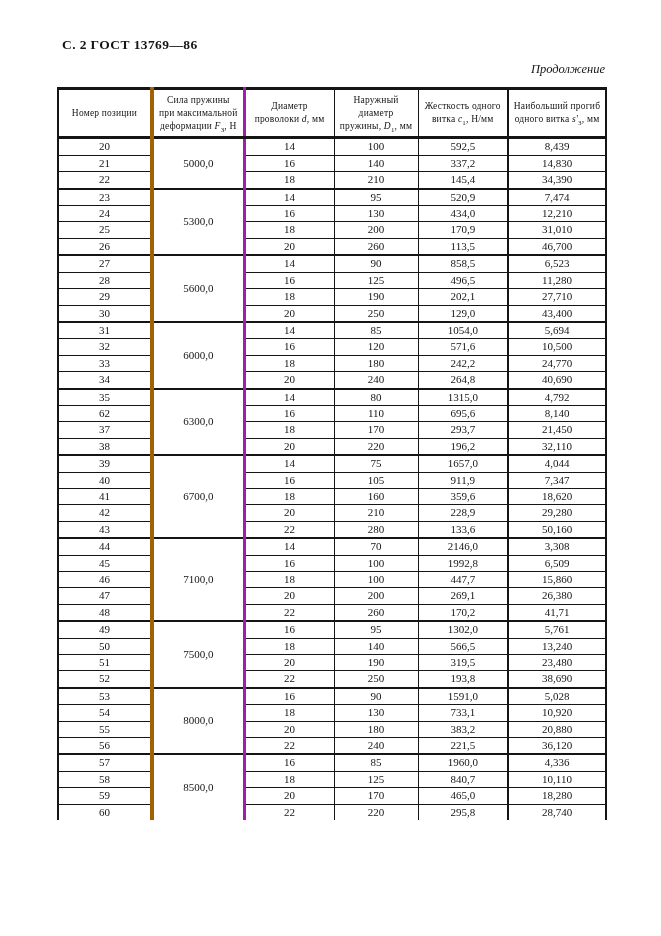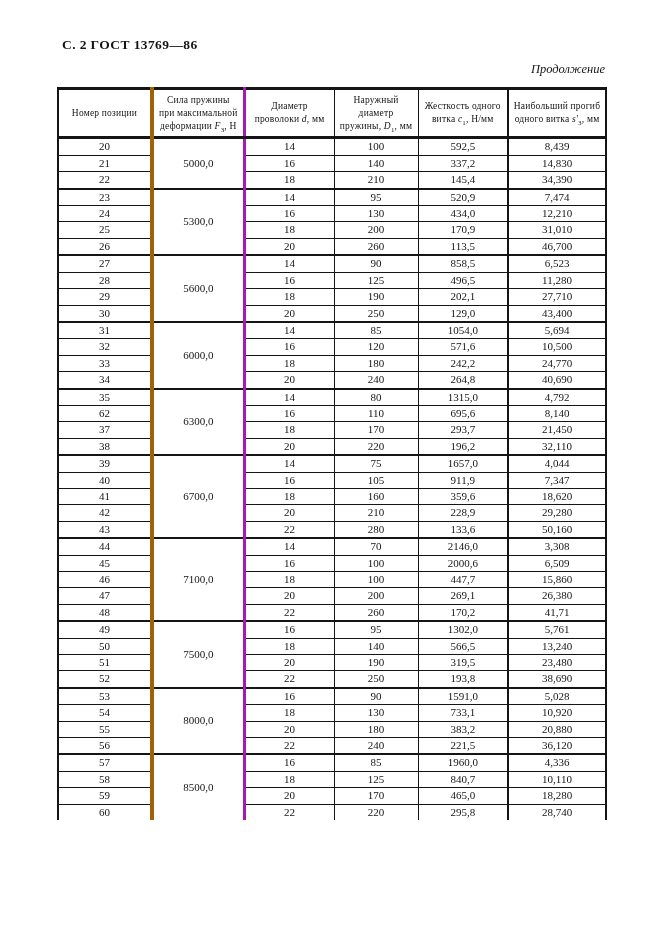--- a/index.html
+++ b/index.html
@@ -298,21 +298,21 @@
         <td class="c-force" rowspan="5">7100,0</td>
         <td class="c-d">14</td>
         <td class="c-D">70</td>
         <td class="c-c">2146,0</td>
         <td class="c-s">3,308</td>
       </tr>
       <tr>
         <td class="c-pos">45</td>
         <td class="c-d">16</td>
         <td class="c-D">100</td>
-        <td class="c-c">2000,6</td>
+        <td class="c-c">1992,8</td>
         <td class="c-s">6,509</td>
       </tr>
       <tr>
         <td class="c-pos">46</td>
         <td class="c-d">18</td>
         <td class="c-D">100</td>
         <td class="c-c">447,7</td>
         <td class="c-s">15,860</td>
       </tr>
       <tr>

